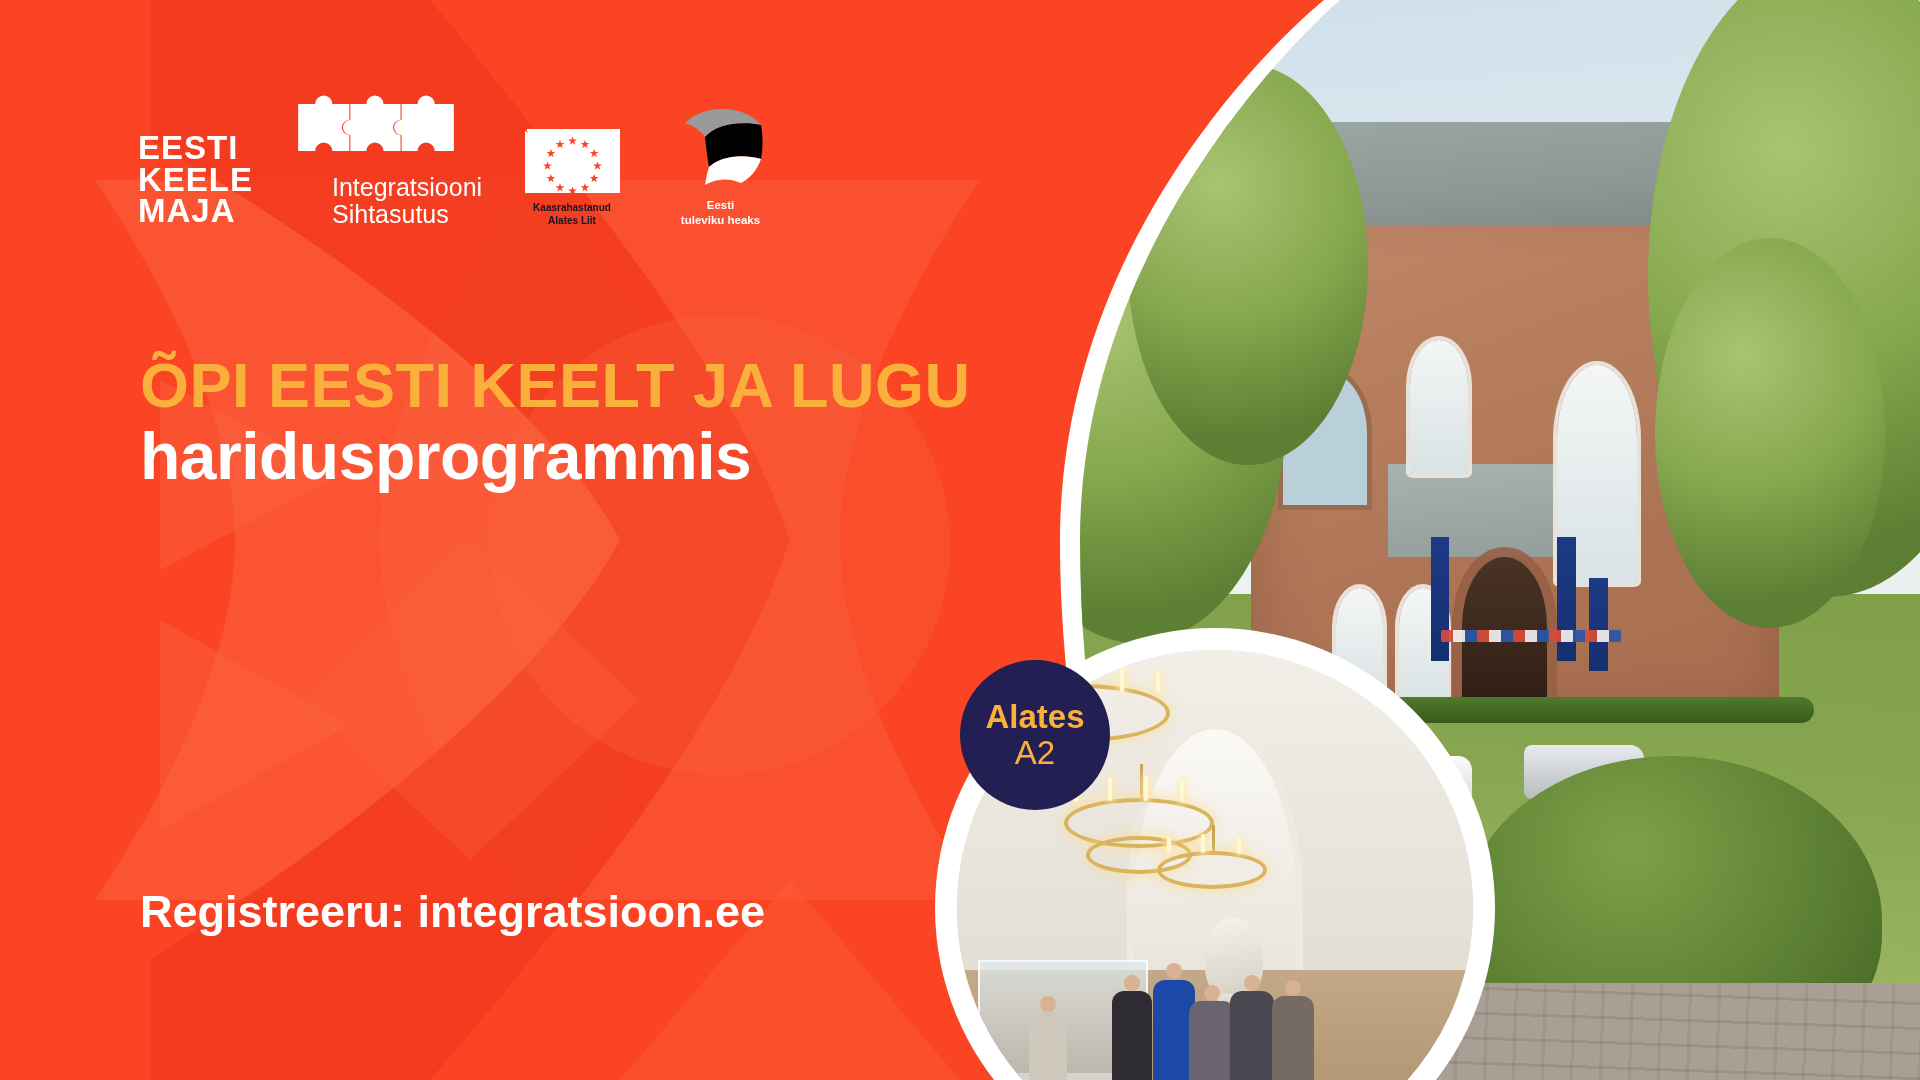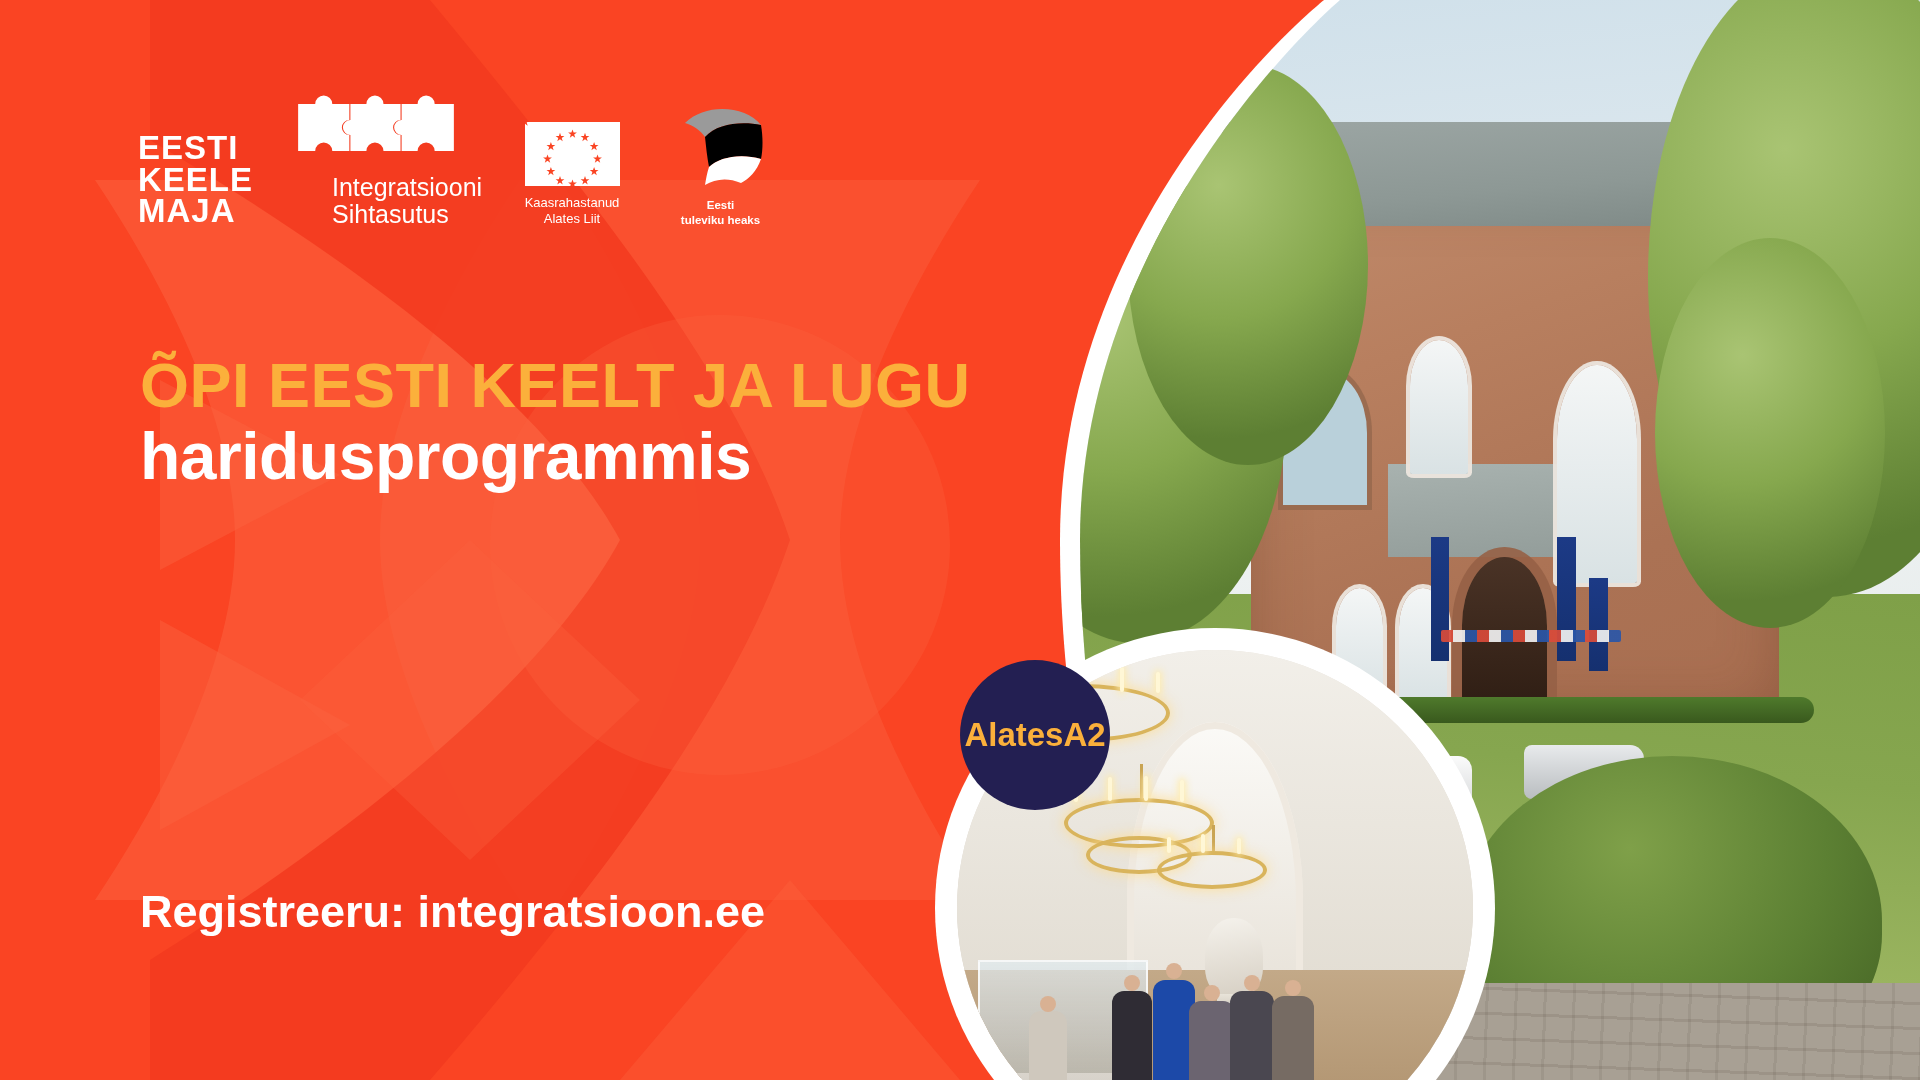--- a/index.html
+++ b/index.html
@@ -167,21 +167,21 @@
     color:#fff; font-size:25px; line-height:1.06; margin-top:8px;
     font-family:"Liberation Sans", sans-serif;
     margin-left:36px;
   }
 
   #logo-eu{ width:118px; margin-right:32px; margin-top:6px; text-align:center; }
   .eu-flag{
     width:95px; height:64px; background:#fff; margin:0 auto; position:relative;
   }
   .eu-cap{
-    color:#ffffff; font-size:13px; font-weight:normal; line-height:1.25; margin-top:9px;
+    color:#0f172a; font-size:10px; font-weight:bold; line-height:1.25; margin-top:9px;
   }
 
   #logo-est{ width:115px; margin-top:2px; text-align:center; }
   .est-cap{
     color:#fff; font-size:11.5px; font-weight:bold; line-height:1.25; margin-top:5px;
   }
 
   
   #copy{ position:absolute; left:140px; top:352px; z-index:6; width:840px; }
   #kicker{
@@ -196,25 +196,25 @@
 
   #register{
     position:absolute; left:140px; top:886px; z-index:6;
     color:#ffffff; font-size:45px; font-weight:bold; white-space:nowrap;
   }
 
   
   #badge{
     position:absolute; left:960px; top:660px; width:150px; height:150px;
     z-index:7; border-radius:50%; background:#231F52;
-    display:flex; flex-direction:row; align-items:center; justify-content:center;
+    display:flex; flex-direction:column; align-items:center; justify-content:center;
     color:#FBB03B;
   }
   .badge-l1{ font-size:33px; font-weight:bold; line-height:1.1; }
-  .badge-l2{ font-size:33px; font-weight:bold; line-height:1.1; }
+  .badge-l2{ font-size:33px; font-weight:normal; line-height:1.1; }
 </style>
 </head>
 <body>
 
 <div id="bg-decor">
   <svg width="1920" height="1080" viewBox="0 0 1920 1080">
 
     <path d="M 95 180 L 560 180 C 640 300 700 430 700 540 C 700 650 640 780 560 900 L 95 900 C 175 780 235 650 235 540 C 235 430 175 300 95 180 Z" fill="#FB6340" opacity="0.55"></path>
     <path d="M 980 180 L 520 180 C 440 300 380 430 380 540 C 380 650 440 780 520 900 L 980 900 C 900 780 840 650 840 540 C 840 430 900 300 980 180 Z" fill="#FB6340" opacity="0.40"></path>
 

